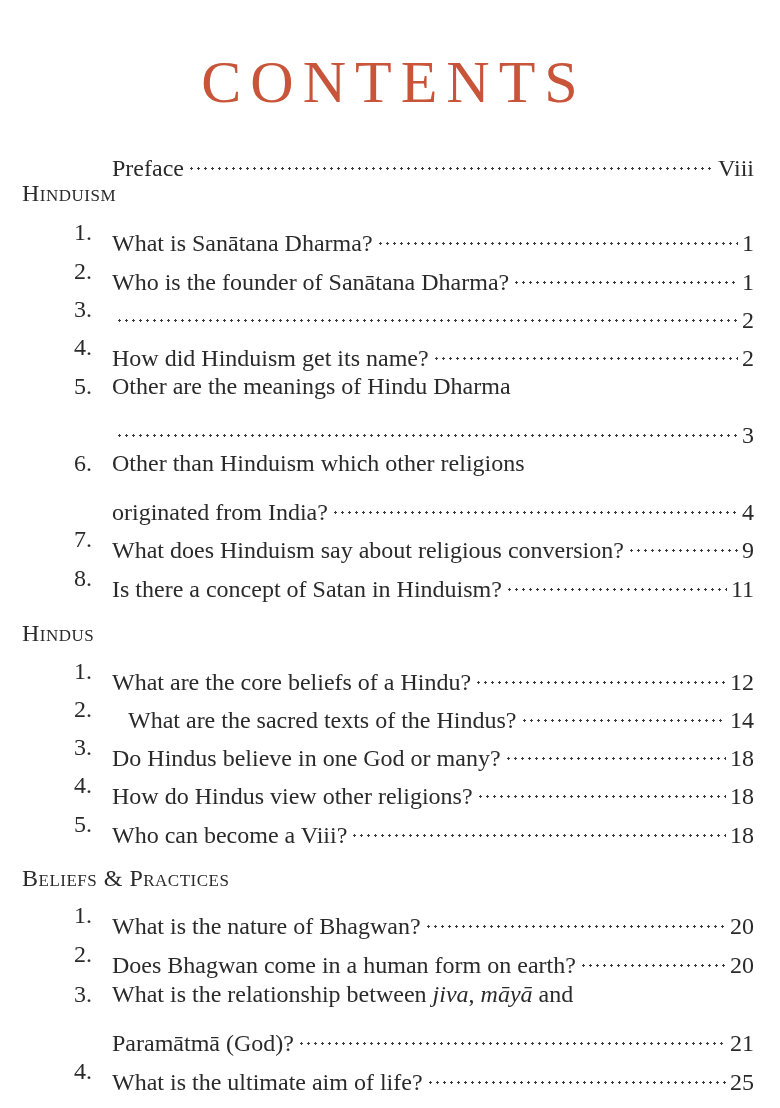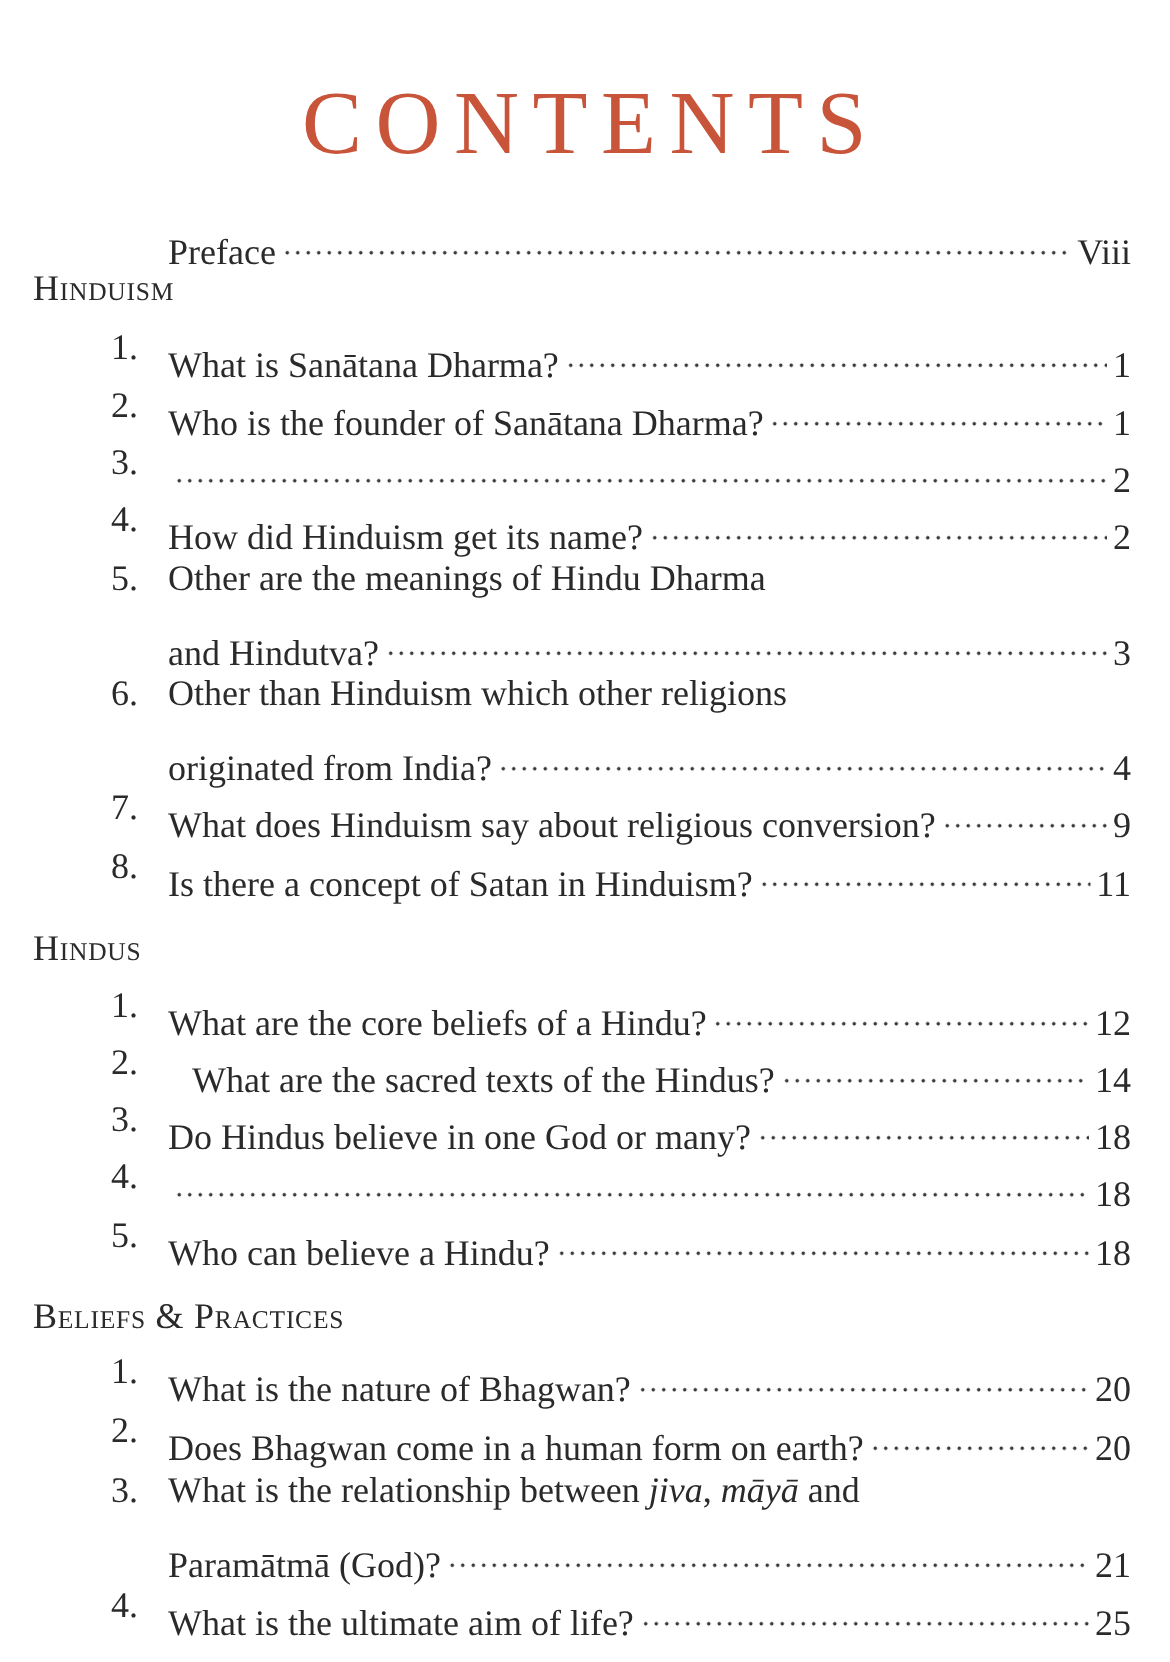--- a/index.html
+++ b/index.html
@@ -73,21 +73,20 @@
     <span class="dots"></span>
     <span class="pg">2</span>
   </div>
 </div>
 <div class="row" style="top:367px">
   <span class="num" style="left:52px">5.</span>
   <span class="plain" style="left:112px">Other are the meanings of Hindu Dharma</span>
 </div>
 <div class="row" style="top:405px">
   <div class="leader" style="left:112px; right:20px">
-    <span class="txt">and Hindutva?</span>
     <span class="dots"></span>
     <span class="pg">3</span>
   </div>
 </div>
 <div class="row" style="top:444px">
   <span class="num" style="left:52px">6.</span>
   <span class="plain" style="left:112px">Other than Hinduism which other religions</span>
 </div>
 <div class="row" style="top:482px">
   <div class="leader" style="left:112px; right:20px">
@@ -135,28 +134,29 @@
   <span class="num" style="left:52px">3.</span>
   <div class="leader" style="left:112px; right:20px">
     <span class="txt">Do Hindus believe in one God or many?</span>
     <span class="dots"></span>
     <span class="pg">18</span>
   </div>
 </div>
 <div class="row" style="top:766px">
   <span class="num" style="left:52px">4.</span>
   <div class="leader" style="left:112px; right:20px">
+    <span class="txt">How do Hindus view other religions?</span>
     <span class="dots"></span>
     <span class="pg">18</span>
   </div>
 </div>
 <div class="row" style="top:805px">
   <span class="num" style="left:52px">5.</span>
   <div class="leader" style="left:112px; right:20px">
-    <span class="txt">Who can believe a Hindu?</span>
+    <span class="txt">Who can become a Viii?</span>
     <span class="dots"></span>
     <span class="pg">18</span>
   </div>
 </div>
 
 <div class="section" style="top:865px">Beliefs &amp; Practices</div>
 
 <div class="row" style="top:896px">
   <span class="num" style="left:52px">1.</span>
   <div class="leader" style="left:112px; right:20px">

